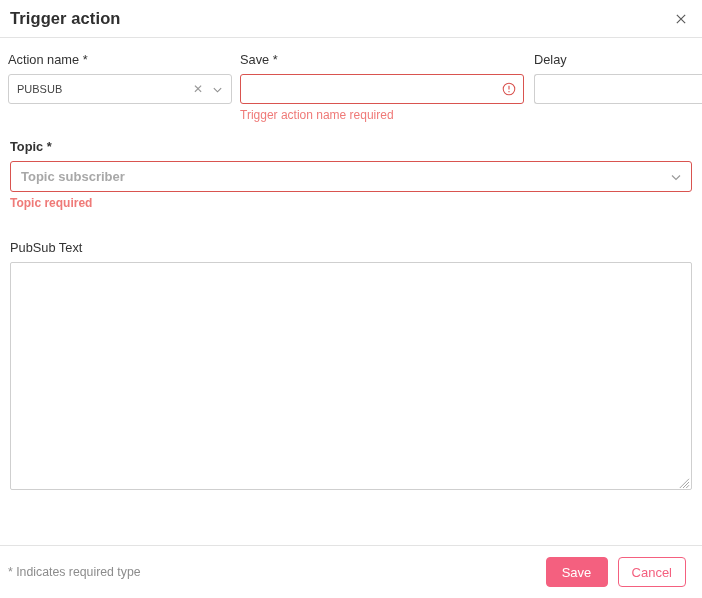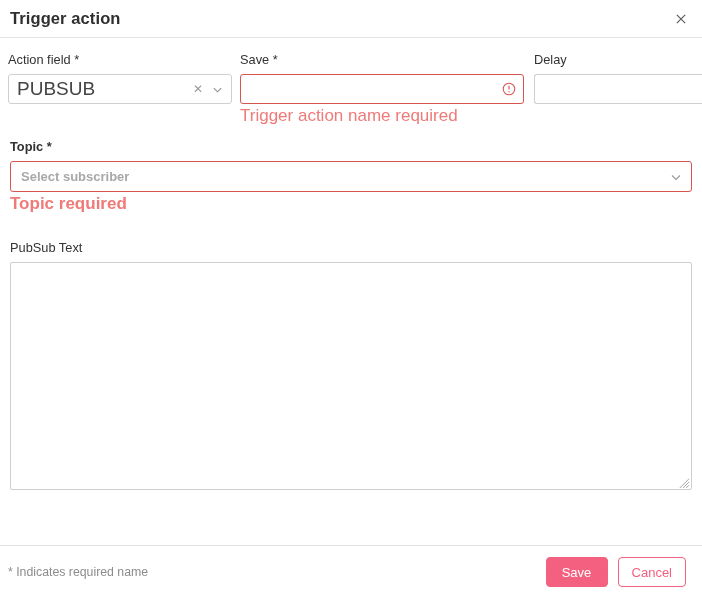--- a/index.html
+++ b/index.html
@@ -86,21 +86,21 @@
     padding: 0 8px;
     font-size: 12.8px;
     color: #444;
     width: 100%;
   }
 
   .select-ctrl {
     justify-content: space-between;
     cursor: pointer;
   }
-  .select-value { color: #444; font-size: 19px; }
+  .select-value { color: #444; font-size: 11px; }
   .select-placeholder { color: #a8a8a8; font-size: 13px; }
   .sel-icons { display: flex; align-items: center; gap: 9px; }
   .icon-clear {
     color: #9a9a9a; font-size: 12px; line-height: 1; cursor: pointer;
   }
   .icon-chev {
     width: 11px; height: 11px; display:block; cursor: pointer;
   }
   .icon-chev svg { display:block; }
 
@@ -122,21 +122,21 @@
     position: absolute;
     right: 8px; top: 50%;
     transform: translateY(-50%);
     width: 14px; height: 14px;
     pointer-events: none;
   }
   .err-icon svg { display: block; }
 
   .err-msg {
     color: #ef7a78;
-    font-size: 17px;
+    font-size: 12px;
     margin-top: 4px;
     line-height: 15px;
   }
 
   
   .delay-group {
     display: flex;
     height: 30px;
     width: 100%;
   }
@@ -243,21 +243,21 @@
         <path d="M1 1 L11 11 M11 1 L1 11" stroke="#5a5a5a" stroke-width="1.4" fill="none"></path>
       </svg>
     </button>
   </div>
 
   <div class="dlg-body">
 
     <div class="row-top">
 
       <div class="col-action">
-        <label class="field-label">Action field *</label>
+        <label class="field-label">Action name *</label>
         <div class="ctrl select-ctrl">
           <span class="select-value">PUBSUB</span>
           <span class="sel-icons">
             <span class="icon-clear">✕</span>
             <span class="icon-chev">
               <svg width="11" height="11" viewBox="0 0 12 12">
                   <path d="M2 4.5 L6 8.5 L10 4.5" stroke="#8e8e8e" stroke-width="1.2" fill="none"></path>
                 </svg>
             </span>
           </span>
@@ -284,21 +284,21 @@
         <div class="delay-group">
           <input class="delay-input" type="text" value="" placeholder="" style="">
 
         </div>
       </div>
     </div>
 
     <div class="topic-block">
       <label class="field-label">Topic *</label>
       <div class="topic-select">
-        <span class="select-placeholder">Select subscriber</span>
+        <span class="select-placeholder">Topic subscriber</span>
         <span class="icon-chev">
           <svg width="12" height="12" viewBox="0 0 12 12">
               <path d="M2 4.5 L6 8.5 L10 4.5" stroke="#9a9a9a" stroke-width="1.2" fill="none"></path>
             </svg>
         </span>
       </div>
       <div class="err-msg">Topic required</div>
     </div>
 
     <div class="pubsub-block">
@@ -309,20 +309,20 @@
           <svg width="12" height="12" viewBox="0 0 12 12">
             <path d="M11 5 L5 11 M11 8.2 L8.2 11 M11 1.8 L1.8 11" stroke="#9b9b9b" stroke-width="0.9" fill="none"></path>
           </svg>
         </span>
       </div>
     </div>
 
   </div>
 
   <div class="dlg-footer">
-    <span class="req-note">* Indicates required name</span>
+    <span class="req-note">* Indicates required type</span>
     <div class="btn-row">
       <button class="btn btn-save">Save</button>
       <button class="btn btn-cancel">Cancel</button>
     </div>
   </div>
 
 </div>
 
 </body></html>

